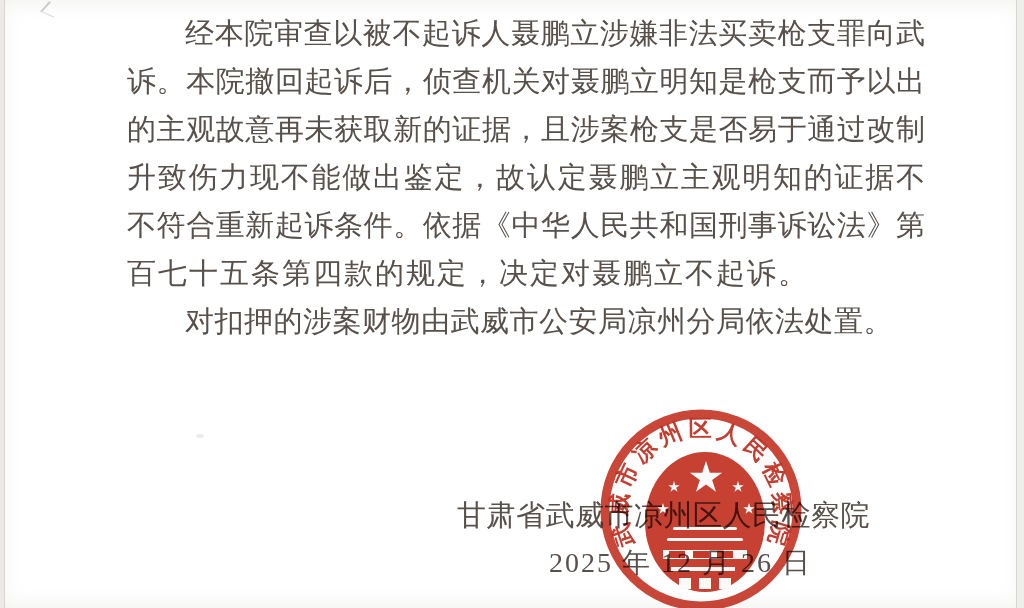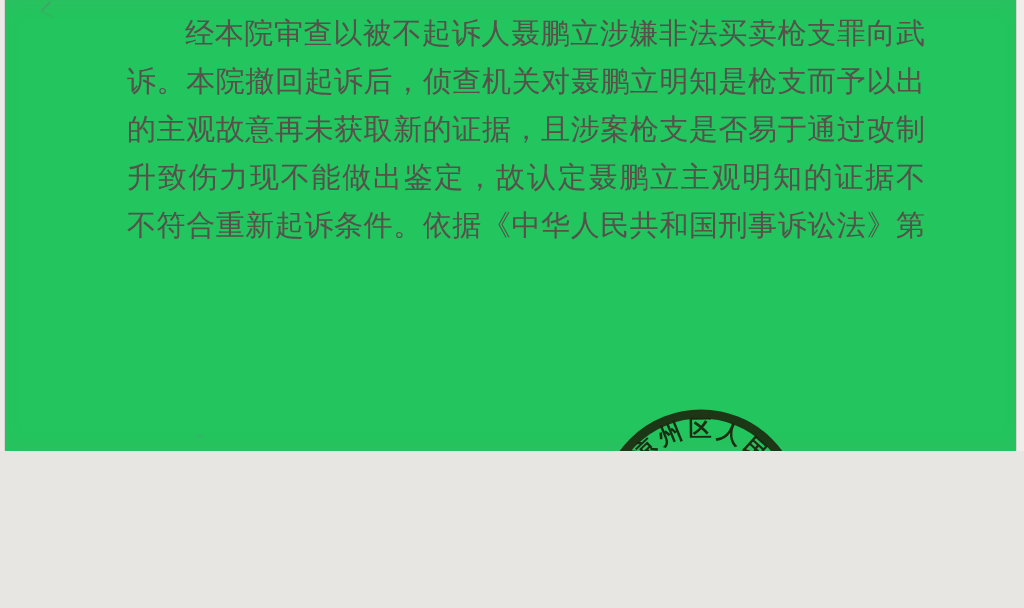--- a/index.html
+++ b/index.html
@@ -1,20 +1,20 @@
 <!DOCTYPE html>
 <html><head>
 <meta charset="utf-8">
 <style>
   html,body{margin:0;padding:0;background:#e8e6e3;}
   .page{
     position:relative;
-    width:1024px;height:451px;
+    width:1024px;height:608px;
     margin:0 auto;
-    background:#22c55e;
+    background:#ffffff;
     overflow:hidden;
     font-family:"Liberation Serif","DejaVu Serif",serif;
     box-shadow:inset 0 0 22px rgba(150,140,128,.14);
   }
   .edge-left{
     position:absolute;left:0;top:0;width:4px;height:608px;
     background:#ece9e6;border-right:1px solid #d9d6d2;
   }
   .edge-right{
     position:absolute;left:1016px;top:0;width:8px;height:608px;
@@ -74,20 +74,22 @@
   <div class="edge-right"></div>
   <div class="artifact-a"></div>
   <div class="artifact-b"></div>
 
   <div class="body-text">
     <div class="line just indent">经本院审查以被不起诉人聂鹏立涉嫌非法买卖枪支罪向武</div>
     <div class="line just">诉。本院撤回起诉后，侦查机关对聂鹏立明知是枪支而予以出售</div>
     <div class="line just">的主观故意再未获取新的证据，且涉案枪支是否易于通过改制提</div>
     <div class="line just">升致伤力现不能做出鉴定，故认定聂鹏立主观明知的证据不足，</div>
     <div class="line just">不符合重新起诉条件。依据《中华人民共和国刑事诉讼法》第一</div>
+    <div class="line line-last">百七十五条第四款的规定，决定对聂鹏立不起诉。</div>
+    <div class="line indent para2">对扣押的涉案财物由武威市公安局凉州分局依法处置。</div>
   </div>
 
   <div class="signature">甘肃省武威市凉州区人民检察院</div>
   <div class="docdate">2025 年 12 月 26 日</div>
 
   <svg class="seal" viewBox="0 0 252 252" aria-hidden="true">
     <defs>
       <path id="sealArc" d="M 61.9 163 A 74 74 0 1 1 190.1 163" fill="none"></path>
       <path id="star" d="M0,-1 L0.225,-0.309 L0.951,-0.309 L0.363,0.118 L0.588,0.809 L0,0.382 L-0.588,0.809 L-0.363,0.118 L-0.951,-0.309 L-0.225,-0.309 Z"></path>
     </defs>

